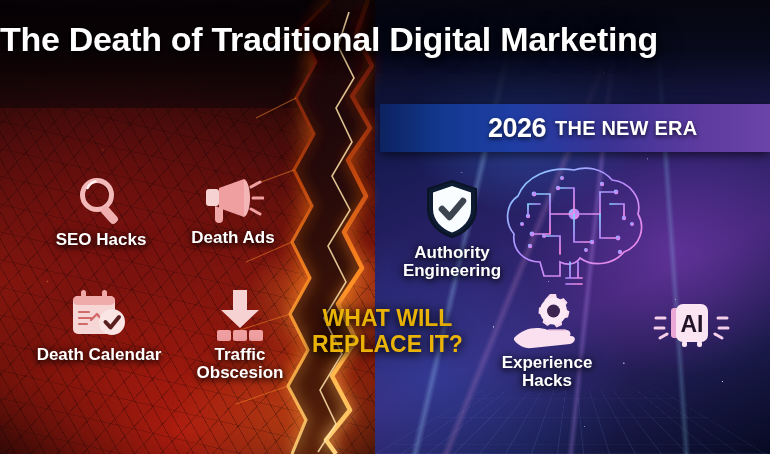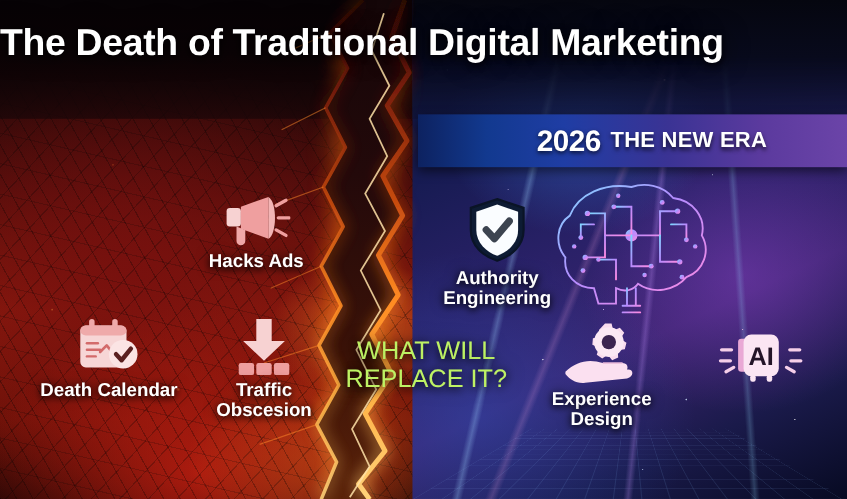--- a/index.html
+++ b/index.html
@@ -155,21 +155,21 @@
   #f-authority { left:393px; top:178px; width:118px; }
   #f-exp       { left:482px; top:292px; width:130px; }
   #f-ai        { left:612px; top:300px; width:158px; }
 
   
   #brain { position:absolute; left:490px; top:158px; }
 
   
   #question {
     position:absolute; left:305px; top:305px; width:165px; text-align:center;
-    font-size:23px; font-weight:normal; color:#bef264; line-height:1.13;
+    font-size:23px; font-weight:bold; color:#eab308; line-height:1.13;
     text-shadow:0 2px 8px rgba(0,0,0,.95), 0 0 16px rgba(0,0,0,.75);
     white-space:pre-line;
   }
 </style>
 </head>
 <body>
 
 <div id="canvas">
 
   <div class="half" id="left-half">
@@ -303,34 +303,42 @@
         <circle cx="102" cy="84" r="2.2"></circle>
       <circle cx="134" cy="60" r="2.2"></circle>
         <circle cx="142" cy="66" r="2"></circle>
       <circle cx="130" cy="94" r="2.2"></circle>
         <circle cx="112" cy="26" r="2.2"></circle>
       <circle cx="96" cy="92" r="2"></circle>  
         <circle cx="72" cy="20" r="2"></circle>
     </g>
   </svg>
 
+  <div class="feature" id="f-seo">
+    <svg class="ico" width="56" height="52" viewBox="0 0 56 52">
+      <circle cx="24" cy="20" r="14.5" fill="none" stroke="#f3b8b8" stroke-width="5"></circle>
+      <path d="M14.5 13 a12 12 0 0 1 8-6.5" fill="none" stroke="#fff3f3" stroke-width="2.6" stroke-linecap="round"></path>
+      <rect x="32" y="30" width="9" height="20" rx="4" fill="#f0aeae" transform="rotate(-42 36.5 40)"></rect>
+    </svg>
+    <div class="lbl">SEO Hacks</div>
+  </div>
 
   <div class="feature" id="f-ads">
     <svg class="ico" width="62" height="50" viewBox="0 0 62 50">
       <rect x="4" y="14" width="13" height="17" rx="3" fill="#f7d2d2"></rect>
       <path d="M17 13 L42 4 L42 42 L17 33 Z" fill="#ef9f9f"></path>
       <path d="M42 4 C50 8 50 38 42 42 Z" fill="#f3b5b5"></path>
       <path d="M13 31 L13 44 a4 4 0 0 0 8 0 L21 34 Z" fill="#f0a8a8"></path>
       <g stroke="#ef9f9f" stroke-width="3" stroke-linecap="round">
         <path d="M49 12 L58 7"></path>
           <path d="M51 23 L61 23"></path>
           <path d="M49 34 L58 39"></path>
       </g>
     </svg>
-    <div class="lbl">Hacks Ads</div>
+    <div class="lbl">Death Ads</div>
   </div>
 
   <div class="feature" id="f-calendar">
     <svg class="ico" width="60" height="54" viewBox="0 0 60 54">
       <rect x="4" y="8" width="42" height="38" rx="5" fill="#f7d6d6"></rect>
       <rect x="4" y="8" width="42" height="9" rx="5" fill="#efaaaa"></rect>
       <rect x="12" y="2" width="5" height="11" rx="2.5" fill="#efaaaa"></rect>
       <rect x="33" y="2" width="5" height="11" rx="2.5" fill="#efaaaa"></rect>
       <g stroke="#d36a6a" stroke-width="2.2" stroke-linecap="round">
         <path d="M10 24 L20 24"></path>
@@ -372,21 +380,21 @@
                  L52 33 L46.5 35.5 L42.5 30.5 L37.5 34 L32.5 30.5 L34.5 24 L28.5 21.5 L29 15.5
                  L35.5 14.5 L34.5 8 Z"></path>
       </g>
       <circle cx="43.5" cy="19" r="13.5" fill="#fbe8f4"></circle>
       <circle cx="43.5" cy="19" r="6.5" fill="#3b2450"></circle>
       <path d="M4 46 C14 36 26 34 38 38 L56 38 C62 38 62 46 56 46 L40 46
                L60 44 C66 43 67 50 60 52 L22 56 C14 57 8 53 4 48 Z" fill="#fbe0f0"></path>
       <path d="M38 38 L56 38" stroke="#e9b9d8" stroke-width="1.4" fill="none"></path>
     </svg>
     <div class="lbl">Experience
-Design</div>
+Hacks</div>
   </div>
 
   <div class="feature" id="f-ai">
     <svg class="ico" width="78" height="50" viewBox="0 0 78 50">
       <g stroke="#f6cfe9" stroke-width="3" stroke-linecap="round">
         <path d="M4 18 L13 18"></path>
           <path d="M3 28 L12 28"></path>
         <path d="M66 18 L75 18"></path>
           <path d="M67 28 L76 28"></path>
         <path d="M8 38 L15 34"></path>

